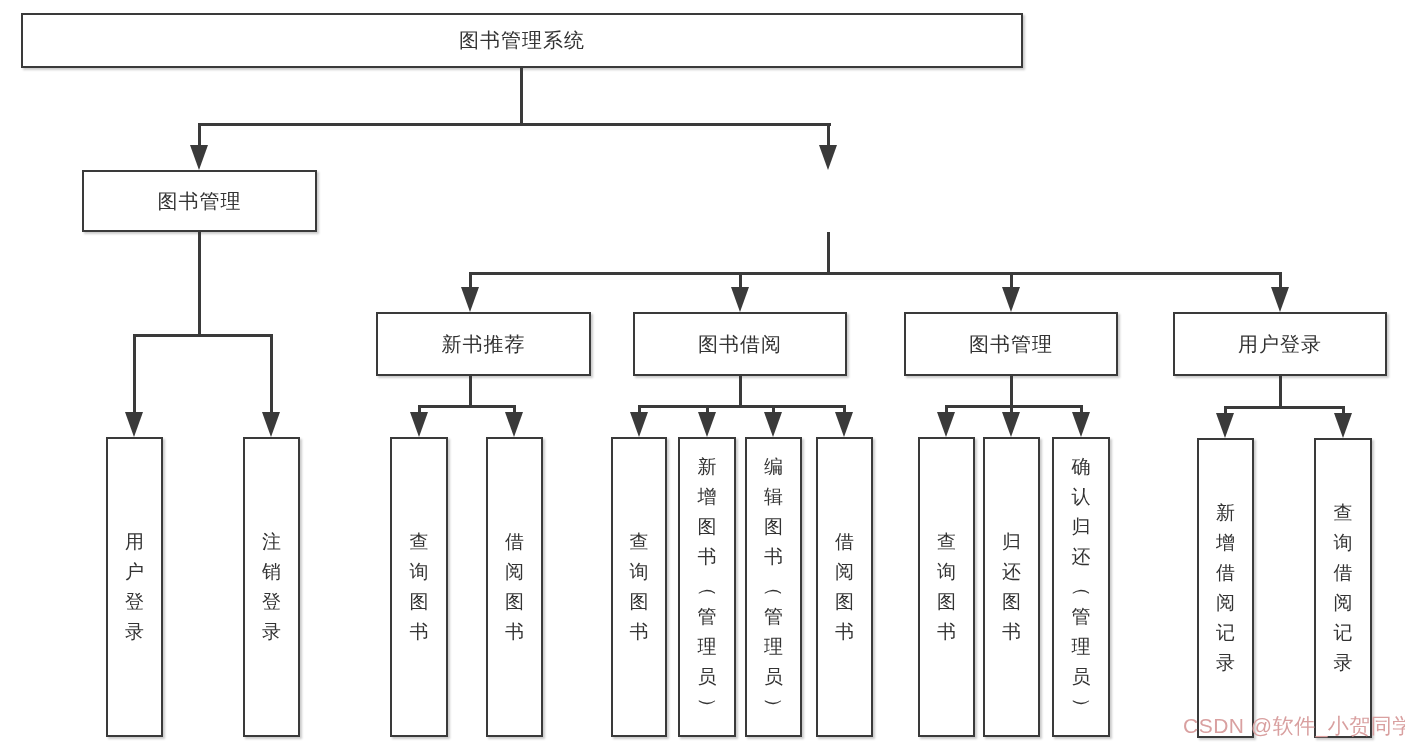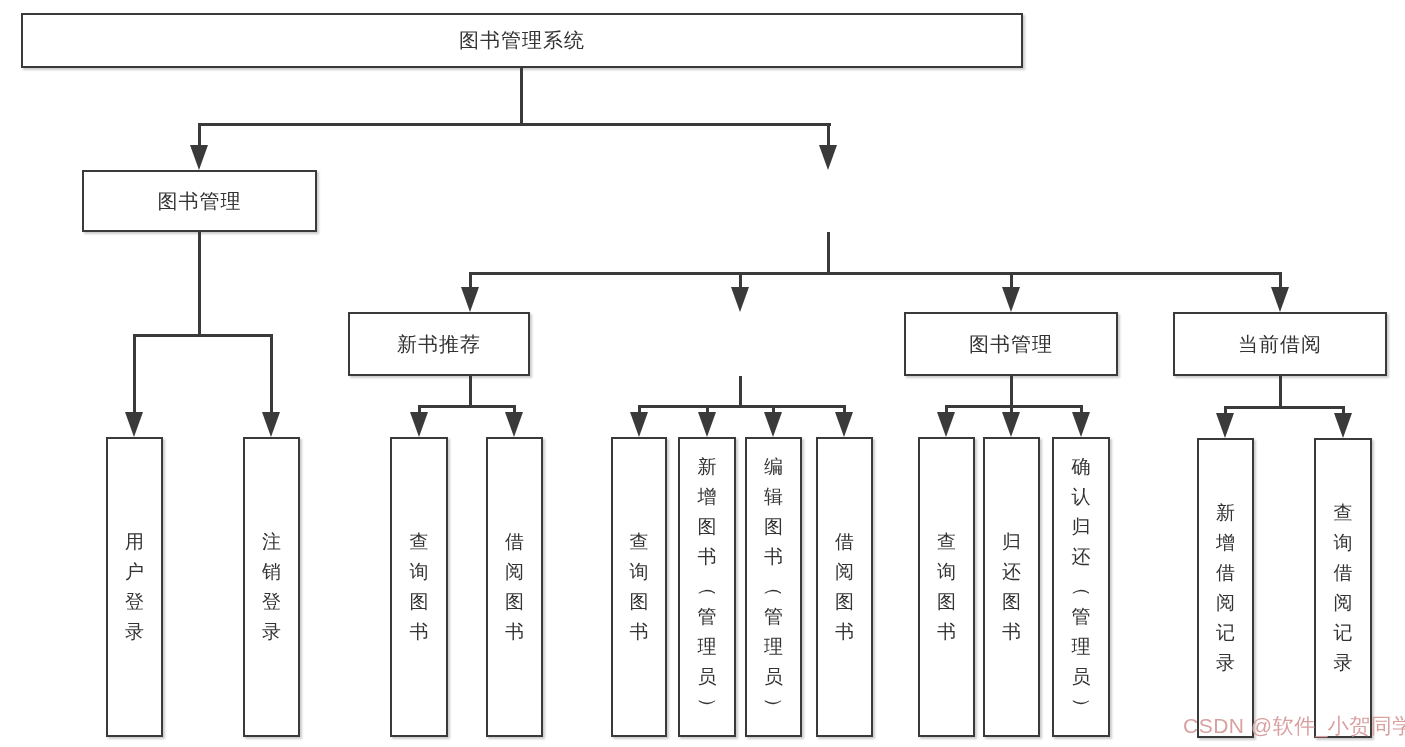--- a/index.html
+++ b/index.html
@@ -37,28 +37,31 @@
 <div class="canvas">
 
   <div class="node" style="left:21px;top:13px;width:1002px;height:55px">
     <span class="hlabel">图书管理系统</span>
   </div>
 
   <div class="node" style="left:82px;top:170px;width:235px;height:62px">
     <span class="hlabel">图书管理</span>
   </div>
 
-  <div class="node" style="left:348px;top:312px;width:182px;height:64px">
+  <div class="node" style="left:376px;top:312px;width:215px;height:64px">
     <span class="hlabel">新书推荐</span>
+  </div>
+  <div class="node" style="left:633px;top:312px;width:214px;height:64px">
+    <span class="hlabel">图书借阅</span>
   </div>
   <div class="node" style="left:904px;top:312px;width:214px;height:64px">
     <span class="hlabel">图书管理</span>
   </div>
   <div class="node" style="left:1173px;top:312px;width:214px;height:64px">
-    <span class="hlabel">当前借阅</span>
+    <span class="hlabel">用户登录</span>
   </div>
 
   <div class="node" style="left:106px;top:437px;width:57px;height:300px">
     <span class="vlabel">
         <span class="ch">用</span>
         <span class="ch">户</span>
         <span class="ch">登</span>
         <span class="ch">录</span>
       </span>
   </div>

